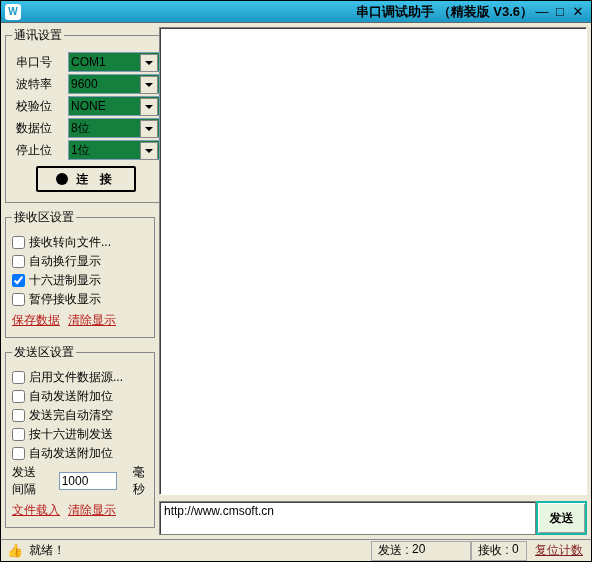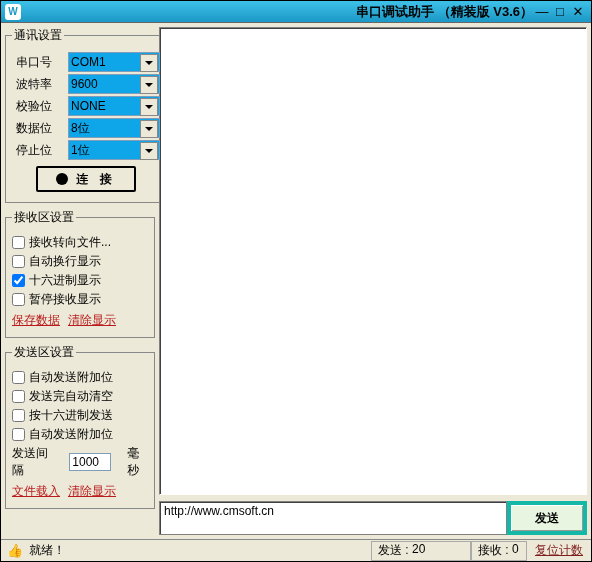--- a/index.html
+++ b/index.html
@@ -17,39 +17,39 @@
 
 .leftcol { width: 150px; display: flex; flex-direction: column; gap: 6px; }
 .rightcol { flex: 1; display: flex; flex-direction: column; }
 
 fieldset { border: 1px solid #888; padding: 6px 6px 8px 6px; }
 fieldset legend { padding: 0 2px; }
 
 .row { display: flex; align-items: center; margin: 2px 0; gap: 16px; }
 .row label { width: 40px; text-align: right; }
 .cbwrap { position: relative; flex: 1; }
-select, .combo { width: 92px; height: 20px; border: 1px solid #7f9db9; background: #0ea5e9; font-size: 12px; padding: 0 16px 0 2px; appearance: none; }
+select, .combo { width: 92px; height: 20px; border: 1px solid #7f9db9; background: #15803d; font-size: 12px; padding: 0 16px 0 2px; appearance: none; }
 .cbwrap::after { content: ""; position: absolute; right: 2px; top: 2px; width: 16px; height: 16px; background: #ece9d8; border: 1px solid #888; pointer-events: none; }
 .cbwrap::before { content: ""; position: absolute; right: 7px; top: 9px; border-left: 4px solid transparent; border-right: 4px solid transparent; border-top: 4px solid #000; z-index: 2; pointer-events: none; }
 
 .connect-btn { width: 100px; height: 26px; margin: 6px auto 2px; display: flex; align-items: center; justify-content: center; gap: 8px; background: #ece9d8; border: 2px solid #000; border-radius: 2px; font-weight: bold; letter-spacing: 4px; font-size: 13px; cursor: default; }
 .circle { width: 12px; height: 12px; border-radius: 50%; background: #000; }
 
 .chk { display: flex; align-items: center; margin: 2px 0; gap: 4px; }
 .chk input { width: 13px; height: 13px; }
 
 .linklike { color: #b91c1c; text-decoration: underline; cursor: default; }
 .linkrow { display: flex; gap: 8px; margin-top: 4px; }
 
-.interval input { width: 42px; height: 18px; border: 1px solid #7f9db9; text-align: left; padding: 0 2px; }
+.interval input { width: 58px; height: 18px; border: 1px solid #7f9db9; text-align: left; padding: 0 2px; }
 
 .recv-area { flex: 1; background: #fff; border: 1px solid #808080; border-right-color: #fff; border-bottom-color: #fff; box-shadow: inset 1px 1px 0 #404040; }
 .send-row { display: flex; margin-top: 6px; height: 34px; }
 .send-input { flex: 1; background: #fff; border: 1px solid #808080; box-shadow: inset 1px 1px 0 #404040; padding: 2px 4px; }
-.send-btn { width: 80px; background: #e8f5e0; border: 4px solid #14b8a6; box-shadow: inset 1px 1px 0 #fff, inset -1px -1px 0 #999; font-weight: bold; cursor: default; }
+.send-btn { width: 51px; background: #e8f5e0; border: 2px solid #14b8a6; box-shadow: inset 1px 1px 0 #fff, inset -1px -1px 0 #999; font-weight: bold; cursor: default; }
 
 .statusbar { height: 22px; border-top: 1px solid #888; display: flex; align-items: center; }
 .statusbar .cell { border: 1px solid #aaa; height: 20px; display: flex; padding: 0 6px; }
 .statusbar .ready { flex: 1; border: none; display: flex; align-items: center; gap: 6px; padding-left: 6px; }
 .thumbs { color: #c5a900; font-size: 13px; }
 .reset-link { color: #7f1d1d; text-decoration: underline; padding: 0 8px; cursor: default; }
 </style>
 </head>
 <body>
 
@@ -117,20 +117,24 @@
         <div class="linkrow">
           <span class="linklike">保存数据</span>
           <span class="linklike">清除显示</span>
         </div>
       </fieldset>
 
       <fieldset>
         <legend>发送区设置</legend>
         <div class="chk">
             <input type="checkbox" style="">
+            <span>启用文件数据源...</span>
+          </div>
+        <div class="chk">
+            <input type="checkbox" style="">
             <span>自动发送附加位</span>
           </div>
         <div class="chk">
             <input type="checkbox" style="">
             <span>发送完自动清空</span>
           </div>
         <div class="chk">
             <input type="checkbox" style="">
             <span>按十六进制发送</span>
           </div>

